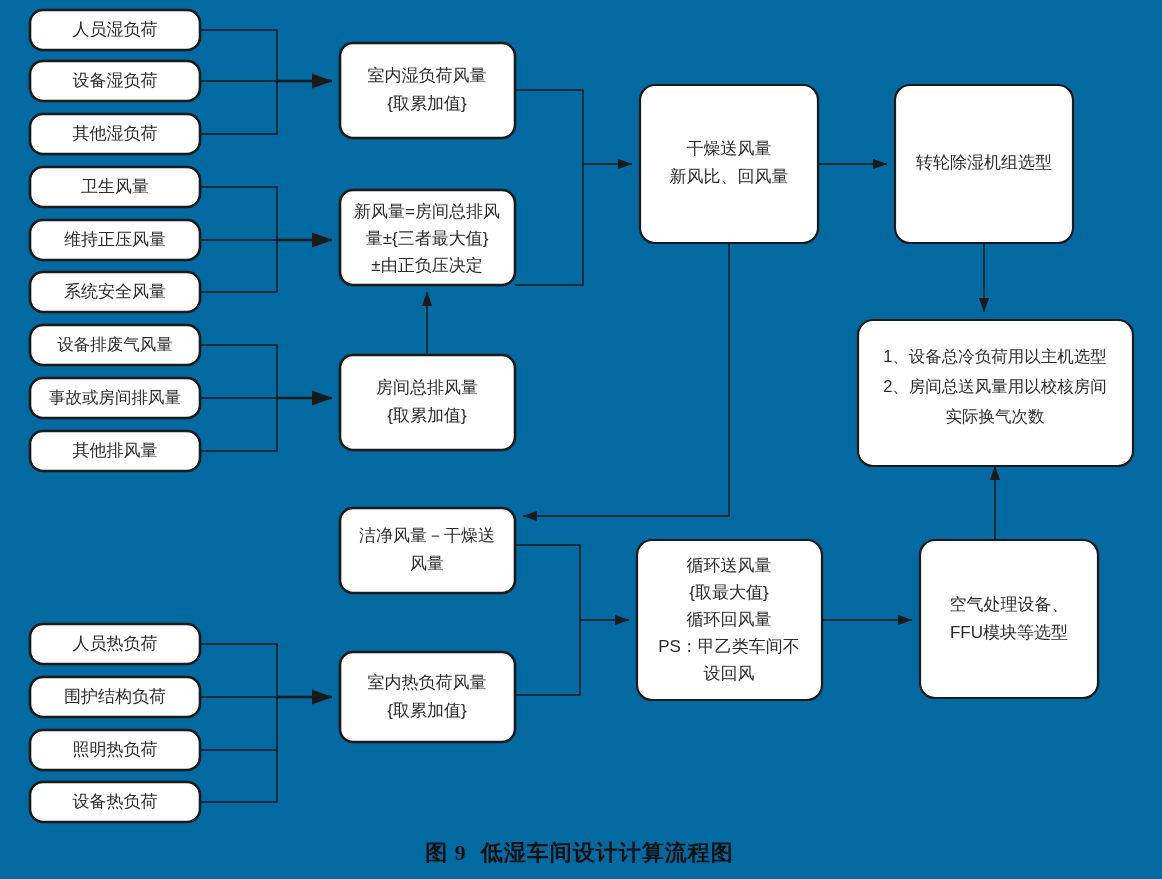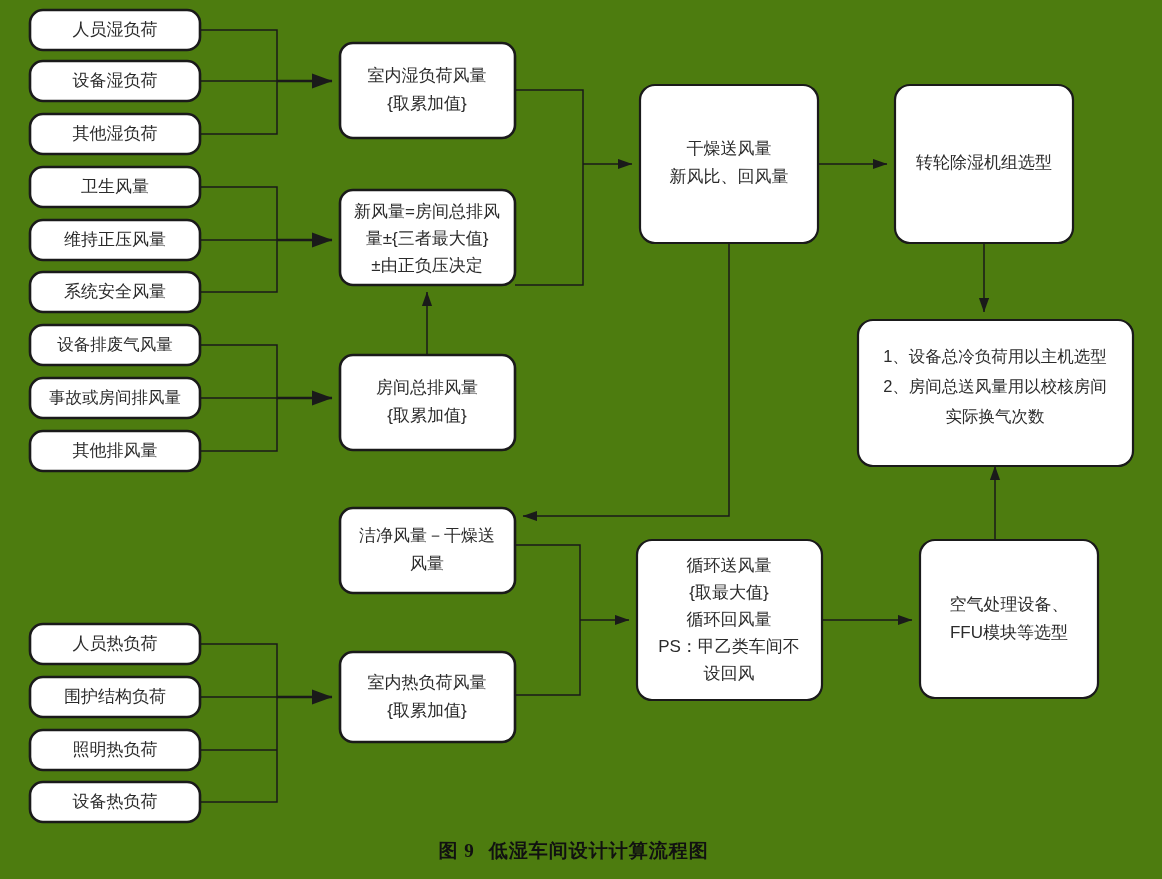--- a/index.html
+++ b/index.html
@@ -7,21 +7,21 @@
     padding: 0;
     background: #ffffff;
   }
   body {
     font-family: "Liberation Sans", "DejaVu Sans", sans-serif;
   }
   #page {
     position: relative;
     width: 1162px;
     height: 879px;
-    background: #4d7c0f;
+    background: #0369a1;
     overflow: hidden;
   }
   svg#flow {
     position: absolute;
     left: 0;
     top: 0;
     width: 1162px;
     height: 879px;
   }
   .node-rect {
@@ -54,23 +54,24 @@
     stroke-width: 2.4;
   }
   .caption {
     position: absolute;
     left: 0;
     top: 838px;
     width: 1147px;
     text-align: center;
     font-family: "Liberation Serif", "DejaVu Serif", serif;
     font-weight: bold;
-    font-size: 19px;
+    font-size: 22px;
     color: #111111;
     letter-spacing: 1px;
+    padding-left: 6px;
   }
   .caption .cap-num {
     margin-right: 14px;
   }
 </style>
 </head>
 <body>
 
 <div id="page">
 

